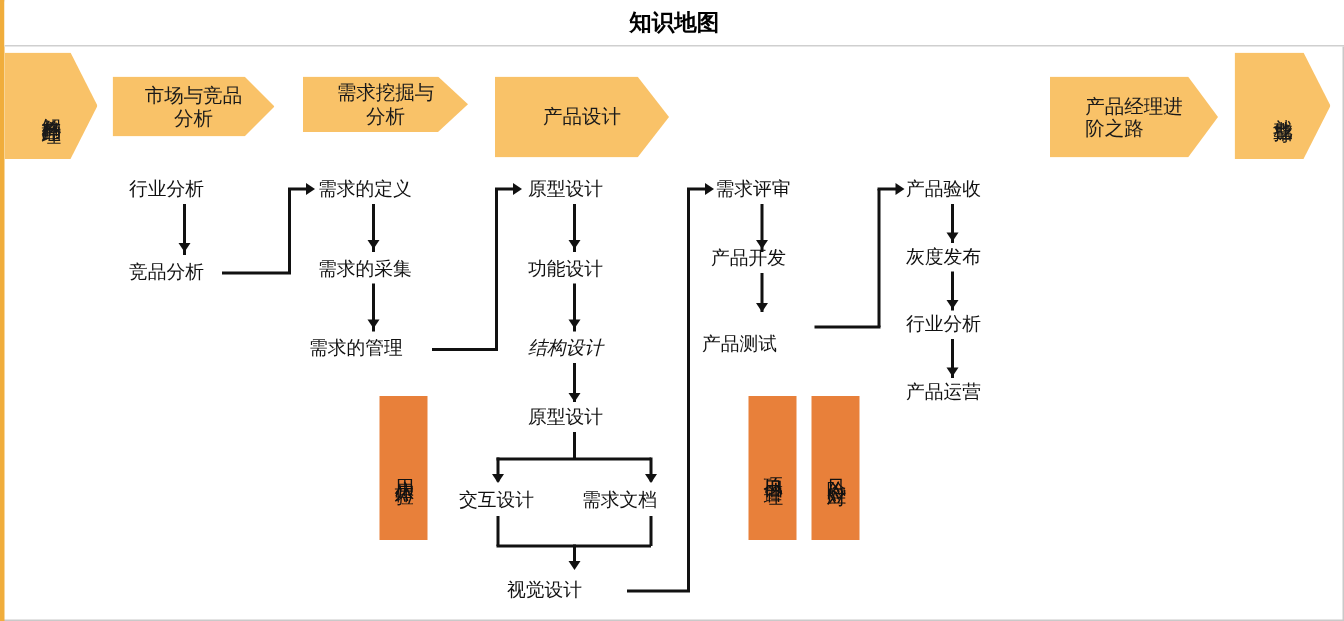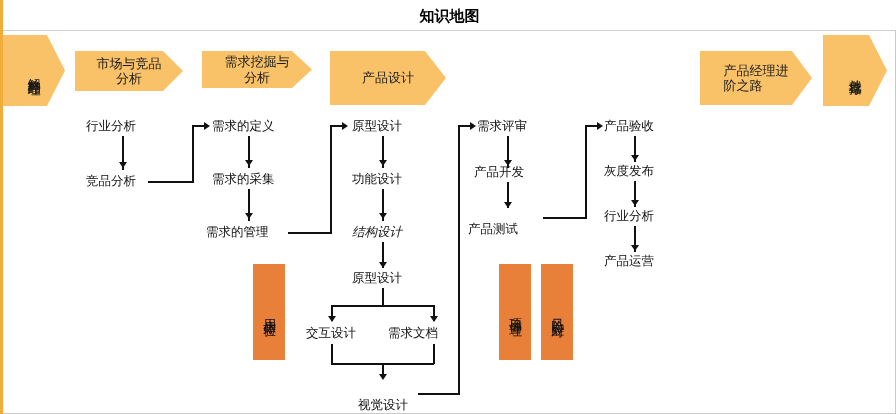--- a/index.html
+++ b/index.html
@@ -135,21 +135,21 @@
   <div class="arw down" style="left:430px;top:316px;"></div>
 
   <div class="node" style="left:306px;top:327px;">交互设计</div>
   <div class="node" style="left:388px;top:327px;">需求文档</div>
 
   <div class="ln v" style="left:331px;top:344px;height:20px;"></div>
   <div class="ln v" style="left:433px;top:344px;height:20px;"></div>
   <div class="ln h" style="left:331px;top:363px;width:103px;"></div>
   <div class="ln v" style="left:382px;top:363px;height:14px;"></div>
   <div class="arw down" style="left:379px;top:374px;"></div>
-  <div class="node" style="left:358px;top:387px;margin-top:12px;">视觉设计</div>
+  <div class="node" style="left:338px;top:387px;">视觉设计</div>
 
   <div class="ln h" style="left:418px;top:393px;width:42px;"></div>
   <div class="ln v" style="left:458px;top:126px;height:268px;"></div>
   <div class="ln h" style="left:458px;top:125px;width:14px;"></div>
   <div class="arw right" style="left:470px;top:122px;"></div>
 
   <div class="node" style="left:477px;top:120px;">需求评审</div>
   <div class="ln v" style="left:507px;top:136px;height:32px;"></div>
   <div class="arw down" style="left:504px;top:160px;"></div>
   <div class="node" style="left:474px;top:166px;">产品开发</div>

